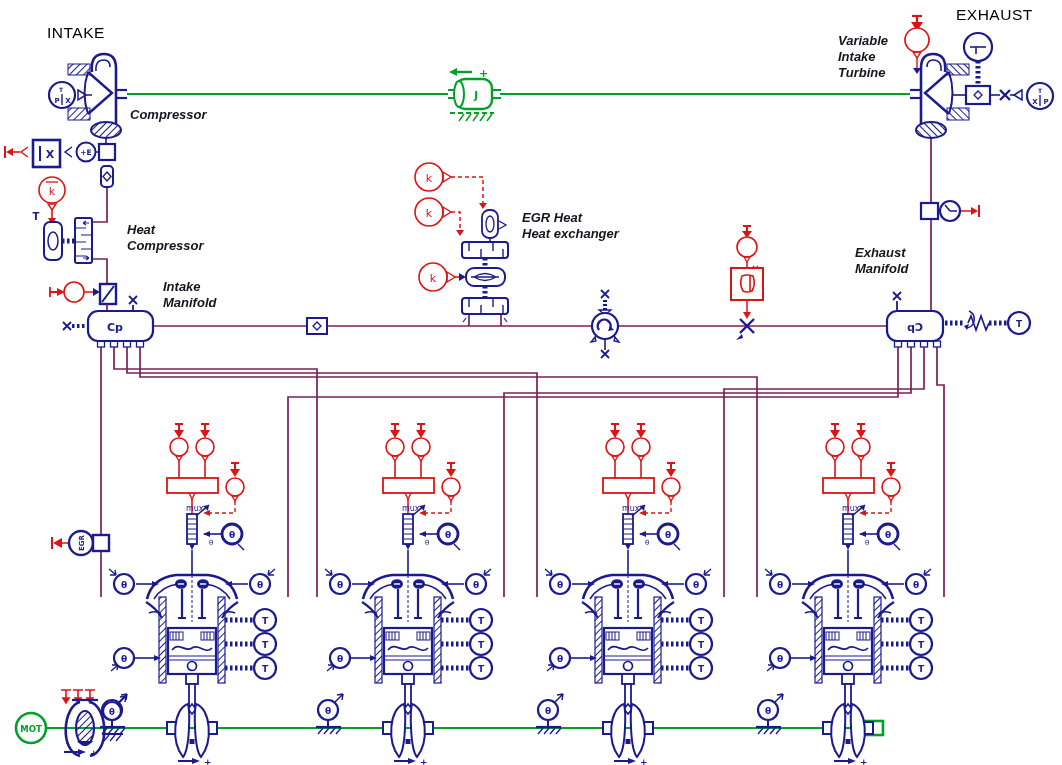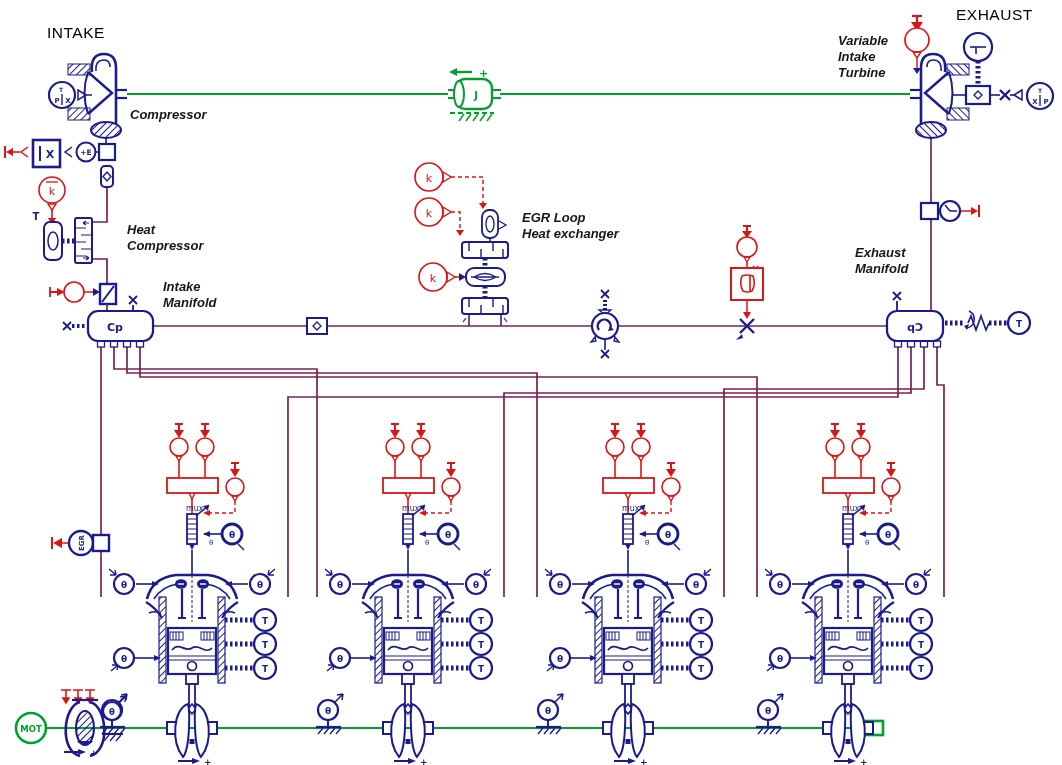--- a/index.html
+++ b/index.html
@@ -458,20 +458,20 @@
 </div>
 <div class="lbl" style="left:110px;top:222px;margin-left:17px;">
   <div>Heat</div>
   <div>Compressor</div>
 </div>
 <div class="lbl" style="left:163px;top:279px;">
   <div>Intake</div>
   <div>Manifold</div>
 </div>
 <div class="lbl" style="left:522px;top:210px;">
-  <div>EGR Loop</div>
+  <div>EGR Heat</div>
   <div>Heat exchanger</div>
 </div>
 <div class="lbl" style="left:855px;top:245px;">
   <div>Exhaust</div>
   <div>Manifold</div>
 </div>
 </div>
 
 </body></html>

